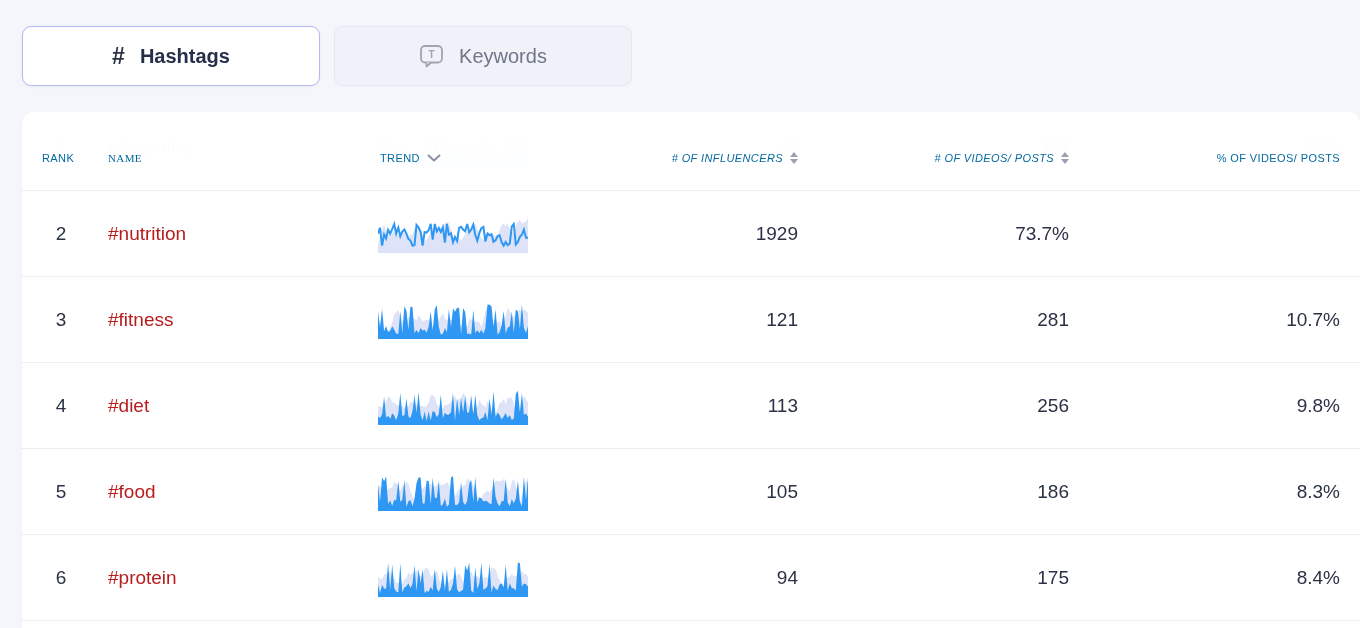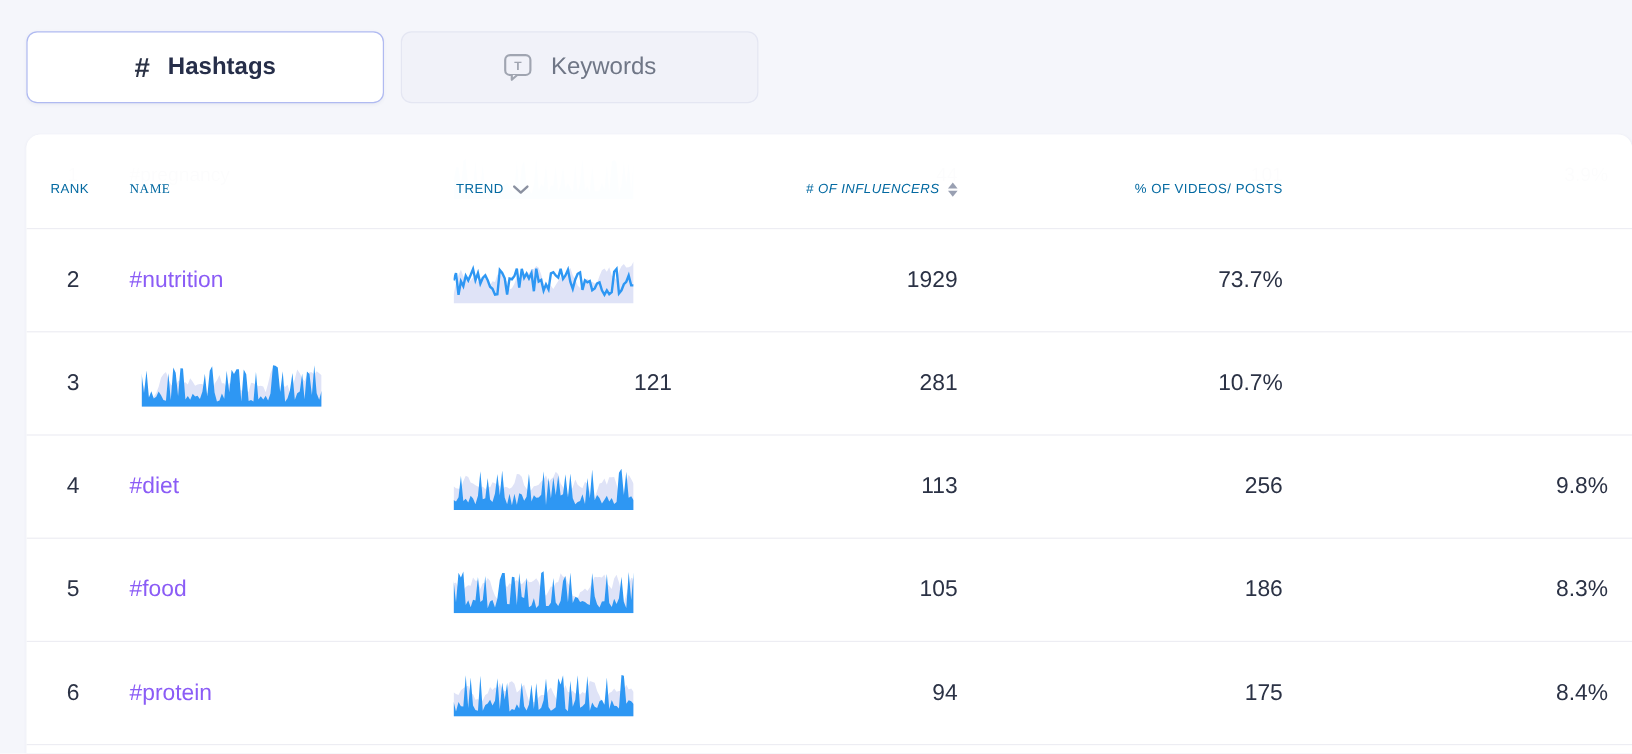--- a/index.html
+++ b/index.html
@@ -34,21 +34,21 @@
   .hright{display:flex;align-items:center;justify-content:flex-end;gap:7px;}
   .htxt{text-align:right;font-style:italic;}
   .sort{display:inline-flex;flex-direction:column;align-items:center;cursor:pointer;}
   .sort i{display:block;width:0;height:0;border-left:4.5px solid transparent;
           border-right:4.5px solid transparent;}
   .sort .tu{border-bottom:5.5px solid #99a0b2;}
   .sort .td{border-top:5.5px solid #99a0b2;margin-top:2.5px;}
   
   .trow{height:86px;border-top:1px solid #ededf3;font-size:19px;color:#2b3245;}
   .rank-val{display:inline-block;width:38px;text-align:center;}
-  .name-val{padding-left:16px;color:#8b5cf6;}
+  .name-val{padding-left:16px;color:#b91c1c;}
   .spark-cell{padding-left:26px;height:38px;display:flex;align-items:center;}
   .num{text-align:right;font-variant-numeric:tabular-nums;}
   .trow-partial{height:8px;border-top:1px solid #ededf3;}
   .ghost-row .name-val,.ghost-row .num,.ghost-row .rank-val{color:#2b3245;}
 </style>
 </head>
 <body>
 
 <div class="tabs">
   <div class="tab active">
@@ -92,39 +92,47 @@
           <path d="M1.5 1.5 L7 6.5 L12.5 1.5" stroke="#8a90a0" stroke-width="2" fill="none" stroke-linecap="round" stroke-linejoin="round"></path>
         </svg>
       </div>
       <div class="hcell hright">
         <span class="htxt"># OF INFLUENCERS</span>
         <span class="sort">
             <i class="tu"></i>
             <i class="td"></i>
           </span>
       </div>
+      <div class="hcell hright">
+        <span class="htxt"># OF VIDEOS/ POSTS</span>
+        <span class="sort">
+            <i class="tu"></i>
+            <i class="td"></i>
+          </span>
+      </div>
       <div class="hcell num">% OF VIDEOS/ POSTS</div>
     </div>
   </div>
 
   <div class="trow grid">
     <div><span class="rank-val">2</span></div>
     <div class="name-val">#nutrition</div>
     <div class="spark-cell">
         <svg width="150" height="38">
           <path d="M0,38 L0.0,30.2 L2.0,20.8 L4.1,14.2 L6.1,9.8 L8.1,15.3 L10.1,17.5 L12.2,20.3 L14.2,18.8 L16.2,16.3 L18.2,16.1 L20.3,19.9 L22.3,19.6 L24.3,17.1 L26.4,16.7 L28.4,20.5 L30.4,22.7 L32.4,19.4 L34.5,20.1 L36.5,13.5 L38.5,16.3 L40.5,10.7 L42.6,18.3 L44.6,19.3 L46.6,26.3 L48.6,25.3 L50.7,21.4 L52.7,15.5 L54.7,17.6 L56.8,14.1 L58.8,16.1 L60.8,10.8 L62.8,13.1 L64.9,9.1 L66.9,9.1 L68.9,6.7 L70.9,8.1 L73.0,13.7 L75.0,20.9 L77.0,25.5 L79.1,21.7 L81.1,23.2 L83.1,25.8 L85.1,22.5 L87.2,19.2 L89.2,15.9 L91.2,18.8 L93.2,13.2 L95.3,10.5 L97.3,8.4 L99.3,14.4 L101.4,17.7 L103.4,23.0 L105.4,24.9 L107.4,19.5 L109.5,17.8 L111.5,17.2 L113.5,19.9 L115.5,19.8 L117.6,21.2 L119.6,20.7 L121.6,15.1 L123.6,10.2 L125.7,8.8 L127.7,11.4 L129.7,7.8 L131.8,14.6 L133.8,15.9 L135.8,18.5 L137.8,11.0 L139.9,6.8 L141.9,5.0 L143.9,7.9 L145.9,7.8 L148.0,6.6 L150.0,3.0 L150,38 Z" fill="#dfe3f7"></path>
           <path d="M0.0,18.7 L2.0,12.7 L4.1,30.7 L6.1,19.4 L8.1,23.5 L10.1,14.8 L12.2,18.7 L14.2,14.1 L16.2,9.2 L18.2,18.5 L20.3,12.6 L22.3,21.3 L24.3,16.6 L26.4,14.5 L28.4,18.6 L30.4,23.9 L32.4,25.6 L34.5,30.6 L36.5,30.2 L38.5,10.0 L40.5,12.4 L42.6,16.9 L44.6,30.5 L46.6,17.1 L48.6,17.7 L50.7,15.0 L52.7,8.9 L54.7,24.7 L56.8,9.0 L58.8,16.5 L60.8,13.0 L62.8,17.0 L64.9,12.5 L66.9,27.7 L68.9,8.9 L70.9,19.6 L73.0,18.3 L75.0,27.2 L77.0,22.0 L79.1,26.1 L81.1,12.8 L83.1,11.8 L85.1,14.6 L87.2,16.3 L89.2,9.0 L91.2,17.4 L93.2,14.5 L95.3,9.7 L97.3,20.0 L99.3,25.7 L101.4,17.9 L103.4,13.2 L105.4,12.0 L107.4,26.6 L109.5,18.6 L111.5,20.3 L113.5,19.2 L115.5,26.8 L117.6,25.3 L119.6,21.1 L121.6,20.3 L123.6,27.0 L125.7,30.7 L127.7,27.0 L129.7,30.2 L131.8,28.4 L133.8,11.5 L135.8,9.1 L137.8,29.5 L139.9,26.9 L141.9,21.9 L143.9,19.8 L145.9,14.6 L148.0,22.7 L150.0,22.8" fill="none" stroke="#2e97f3" stroke-width="2"></path>
         </svg>
       </div>
     <div class="num">1929</div>
     <div class="num">73.7%</div>
   </div>
 
   <div class="trow grid">
     <div><span class="rank-val">3</span></div>
+    <div class="name-val">#fitness</div>
     <div class="spark-cell">
         <svg width="150" height="38">
           <path d="M0,38 L0.0,16.6 L2.0,21.4 L4.1,26.4 L6.1,29.5 L8.1,30.1 L10.1,29.7 L12.2,26.6 L14.2,21.3 L16.2,13.8 L18.2,10.9 L20.3,8.9 L22.3,14.5 L24.3,19.2 L26.4,21.2 L28.4,20.4 L30.4,16.5 L32.4,15.9 L34.5,18.3 L36.5,17.6 L38.5,19.4 L40.5,14.2 L42.6,17.2 L44.6,20.4 L46.6,19.5 L48.6,18.9 L50.7,19.0 L52.7,23.2 L54.7,26.7 L56.8,27.0 L58.8,27.2 L60.8,18.8 L62.8,15.8 L64.9,11.6 L66.9,18.3 L68.9,18.3 L70.9,22.5 L73.0,17.8 L75.0,21.2 L77.0,18.9 L79.1,24.9 L81.1,23.2 L83.1,24.4 L85.1,24.0 L87.2,24.2 L89.2,25.7 L91.2,17.9 L93.2,18.4 L95.3,19.3 L97.3,20.9 L99.3,20.5 L101.4,21.1 L103.4,25.9 L105.4,18.7 L107.4,10.1 L109.5,5.3 L111.5,12.7 L113.5,18.7 L115.5,25.7 L117.6,19.4 L119.6,21.6 L121.6,19.7 L123.6,25.9 L125.7,20.6 L127.7,14.9 L129.7,6.9 L131.8,10.0 L133.8,14.2 L135.8,16.8 L137.8,11.6 L139.9,9.3 L141.9,9.3 L143.9,11.1 L145.9,8.4 L148.0,10.0 L150.0,11.7 L150,38 Z" fill="#dfe3f7"></path>
           <path d="M0,38 L0.0,10.0 L2.0,26.6 L4.1,7.7 L6.1,30.2 L8.1,25.0 L10.1,31.1 L12.2,29.7 L14.2,25.3 L16.2,28.4 L18.2,32.4 L20.3,33.0 L22.3,10.0 L24.3,32.3 L26.4,5.3 L28.4,9.6 L30.4,29.0 L32.4,5.8 L34.5,6.0 L36.5,31.9 L38.5,29.1 L40.5,32.1 L42.6,27.1 L44.6,29.4 L46.6,28.8 L48.6,31.6 L50.7,25.3 L52.7,10.5 L54.7,29.5 L56.8,7.9 L58.8,4.3 L60.8,26.0 L62.8,33.5 L64.9,32.7 L66.9,26.9 L68.9,31.2 L70.9,7.9 L73.0,25.9 L75.0,7.2 L77.0,10.7 L79.1,6.7 L81.1,6.7 L83.1,33.5 L85.1,6.9 L87.2,10.9 L89.2,33.1 L91.2,32.4 L93.2,33.6 L95.3,8.9 L97.3,31.9 L99.3,29.3 L101.4,31.9 L103.4,28.7 L105.4,32.7 L107.4,26.9 L109.5,3.4 L111.5,3.8 L113.5,5.2 L115.5,25.6 L117.6,8.3 L119.6,33.8 L121.6,30.9 L123.6,24.5 L125.7,9.8 L127.7,32.2 L129.7,26.7 L131.8,25.3 L133.8,10.5 L135.8,31.7 L137.8,8.5 L139.9,10.7 L141.9,28.1 L143.9,3.4 L145.9,26.7 L148.0,32.1 L150.0,24.7 L150,38 Z" fill="#2e97f3"></path>
         </svg>
       </div>
     <div class="num">121</div>
     <div class="num">281</div>
     <div class="num">10.7%</div>
   </div>

